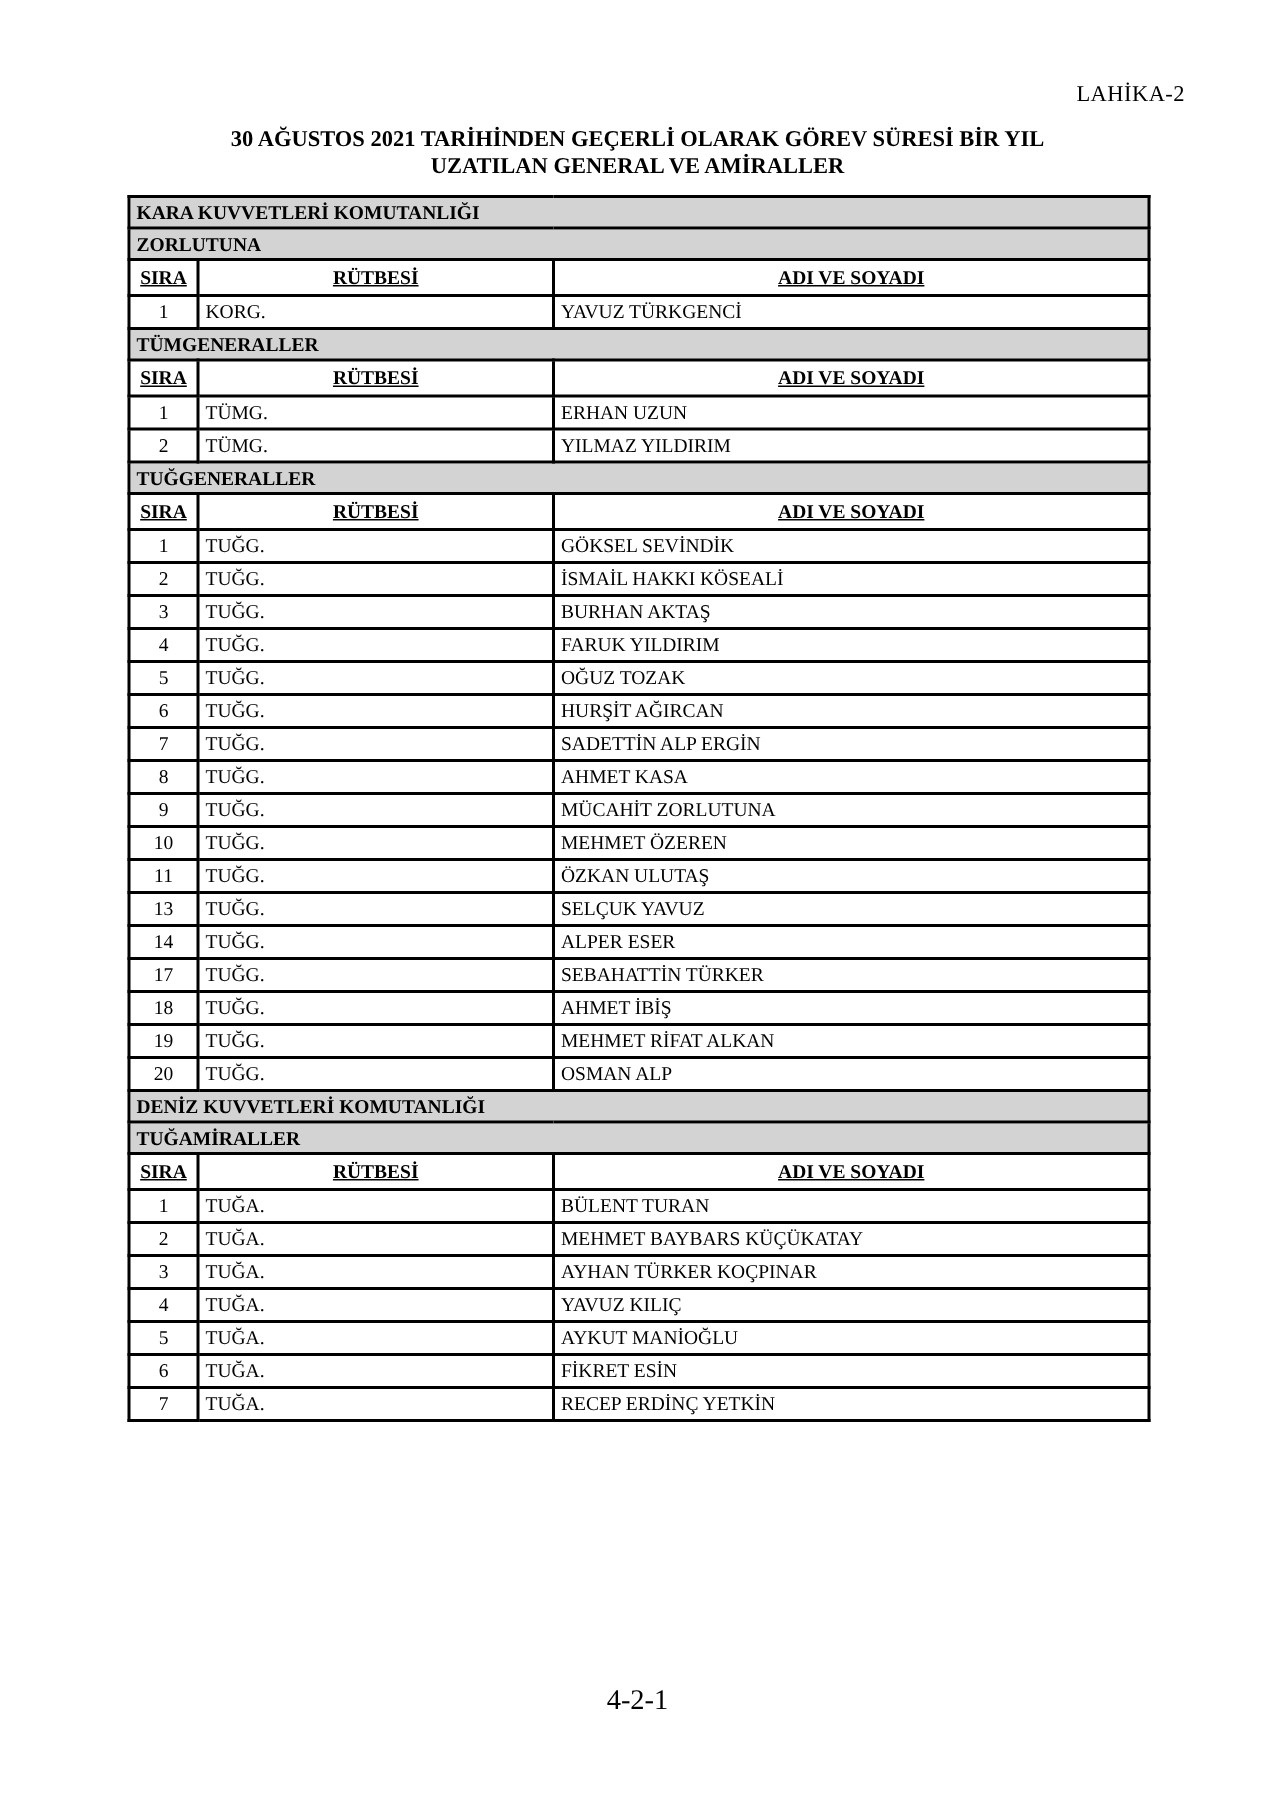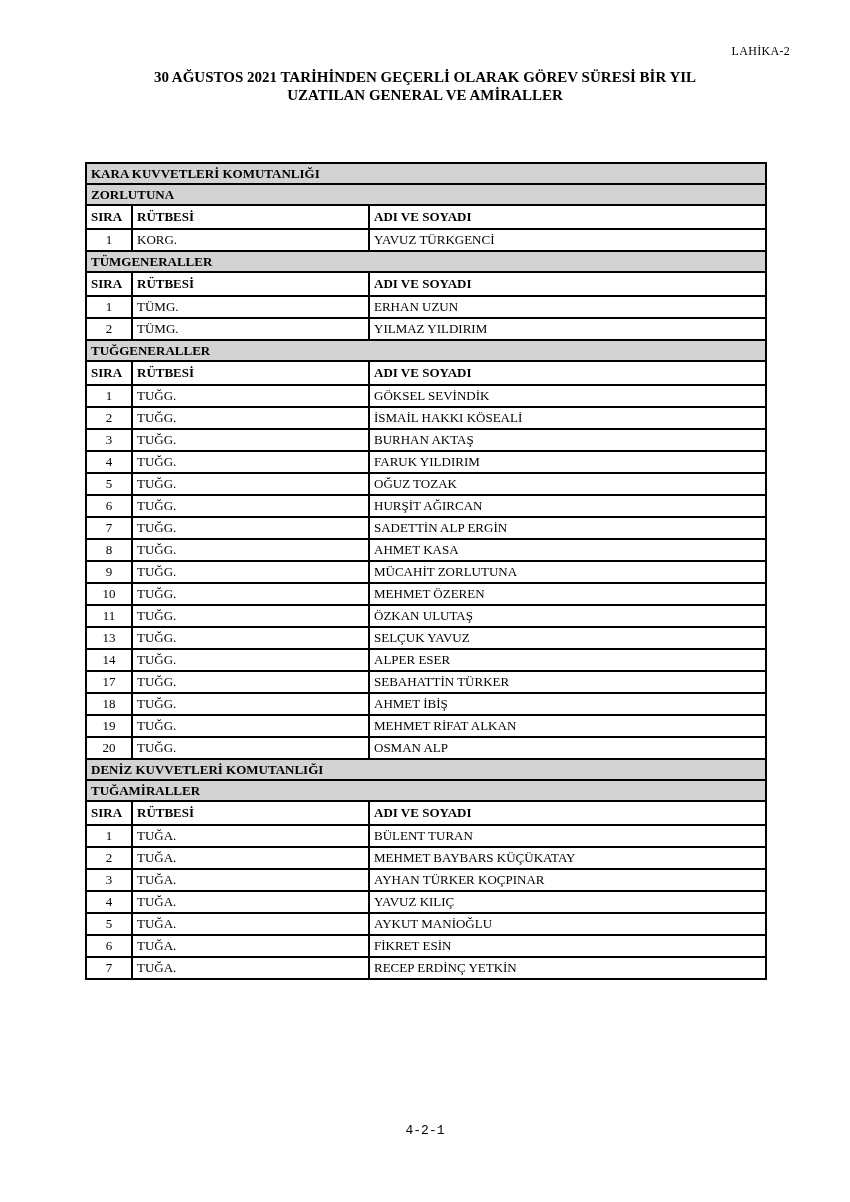--- a/index.html
+++ b/index.html
@@ -11,79 +11,78 @@
     position: relative;
     width: 850px;
     height: 1202px;
     background: #ffffff;
     font-family: "Liberation Serif", serif;
     color: #000000;
     overflow: hidden;
   }
   .corner-label {
     position: absolute;
-    top: 44px;
+    top: 55px;
     right: 60px;
-    font-size: 12px;
+    font-size: 15px;
     letter-spacing: 0.3px;
   }
   .doc-title {
     position: absolute;
-    top: 68px;
+    top: 84px;
     left: 0;
     width: 100%;
     text-align: center;
     font-weight: bold;
     font-size: 15px;
     line-height: 18px;
   }
   table.roster {
     position: absolute;
     left: 85px;
     top: 130px;
     width: 680px;
     border-collapse: collapse;
     table-layout: fixed;
-    margin-top: 32px;
   }
   table.roster td {
     border: 2px solid #000000;
     font-size: 13px;
     padding: 0 4px;
     overflow: hidden;
     white-space: nowrap;
   }
   td.section-cell {
     background: #d3d3d3;
     font-weight: bold;
     height: 19px;
     font-size: 13.5px;
     padding-left: 3px;
   }
   td.colhead-cell {
     font-weight: bold;
-    text-align: left;
+    text-align: center;
     height: 22px;
+    text-decoration: underline;
   }
   td.sira-cell {
     text-align: center;
     height: 20px;
   }
   td.rutbe-cell, td.ad-cell {
     text-align: left;
     height: 20px;
   }
   .footer-label {
     position: absolute;
     top: 1123px;
     left: 0;
     width: 100%;
     text-align: center;
-    font-size: 13px;
-    font-family: Liberation Mono, monospace;
+    font-size: 19px;
   }
 </style>
 </head>
 <body>
 
 <div class="page">
 
   <div class="corner-label">LAHİKA-2</div>
 
   <div class="doc-title">

